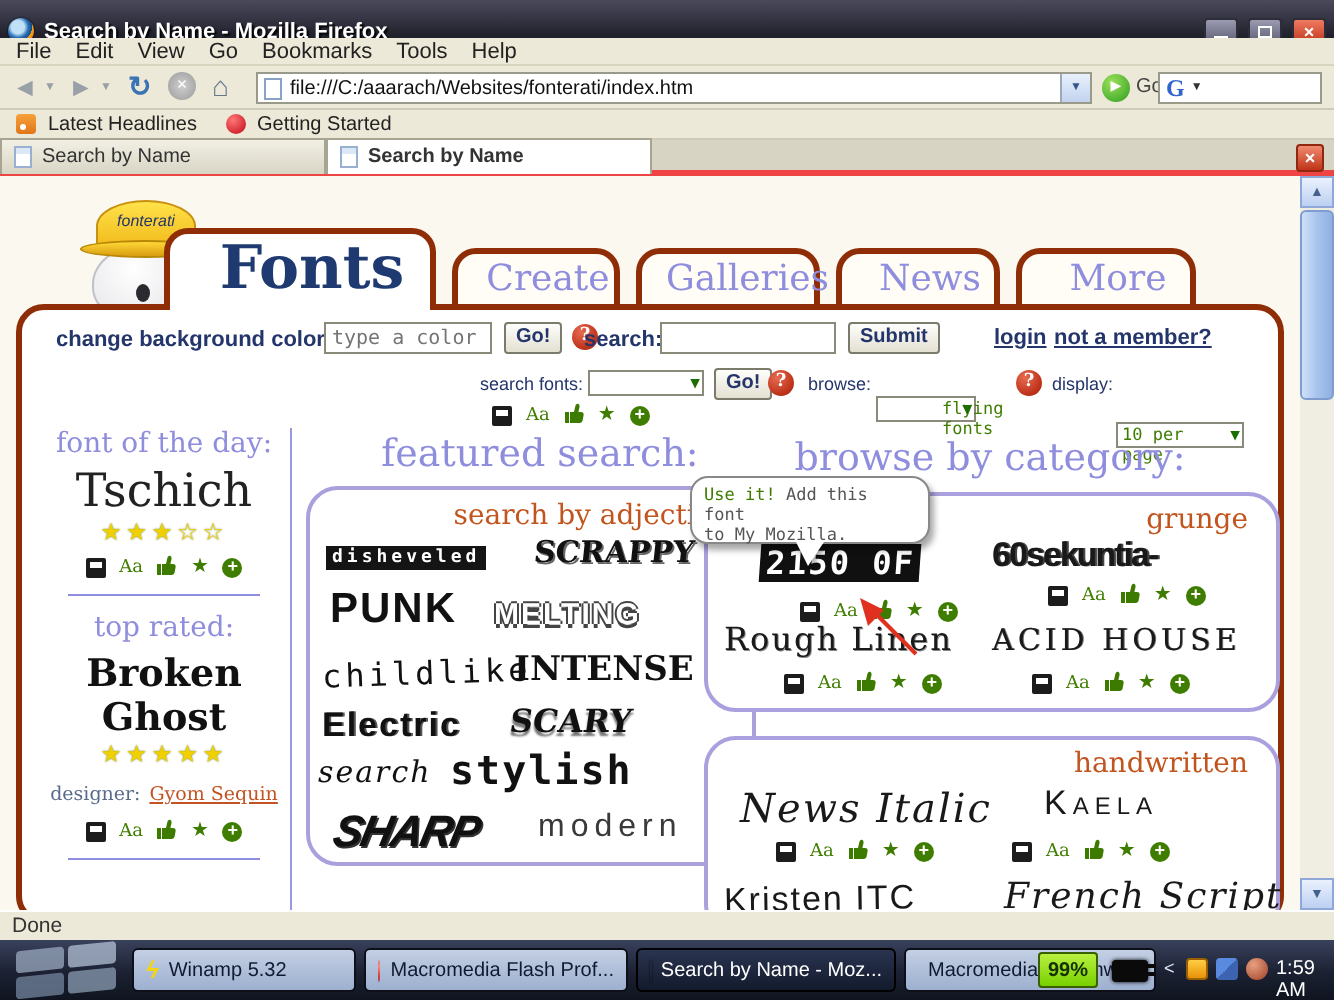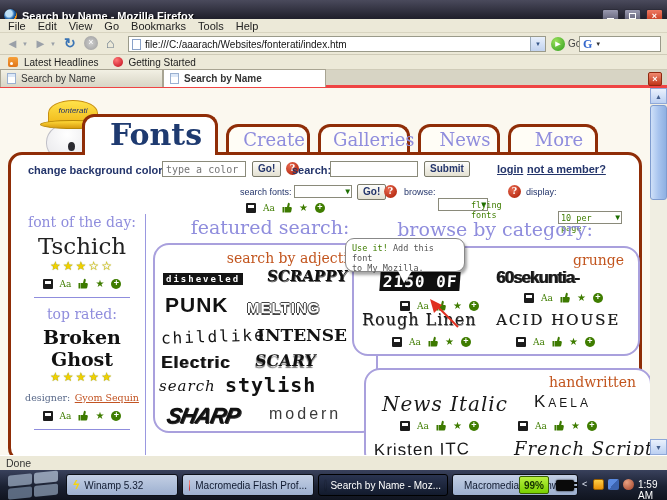--- a/index.html
+++ b/index.html
@@ -373,21 +373,21 @@
           <span class="pi pi-aa">Aa</span>
           <span class="pi"><svg width="10" height="11" viewBox="0 0 10 11">
               <rect x="0.5" y="5" width="2" height="5.5" fill="#3d7a00"></rect>
               <path d="M3 5h2l.7-3c.2-.9.8-1.4 1.5-1 .6.3.7 1 .5 1.8L7.2 5h1.3c.9 0 1.5.6 1.3 1.5l-.5 2.8c-.2.8-.7 1.2-1.5 1.2H3z" fill="#3d7a00"></path>
             </svg></span>
           <span class="pi pi-star">★</span>
           <span class="pi pi-plus">+</span>
         </div>
     </div>
 
-    <div class="abs catbox" style="left:352px;top:280px;width:288px;height:100px;z-index:4;margin-left:12px;">
+    <div class="abs catbox" style="left:352px;top:280px;width:288px;height:100px;z-index:4;">
       <div class="cat-label" style="position:absolute;right:14px;top:4px;">handwritten</div>
       <span class="fs fs-rage" style="left:16px;top:22px;">News Italic</span>
       <div class="palette-icons" style="position:absolute;left:34px;top:50px;">
           <span class="pi pi-save">
             <i></i>
           </span>
           <span class="pi pi-aa">Aa</span>
           <span class="pi"><svg width="10" height="11" viewBox="0 0 10 11">
               <rect x="0.5" y="5" width="2" height="5.5" fill="#3d7a00"></rect>
               <path d="M3 5h2l.7-3c.2-.9.8-1.4 1.5-1 .6.3.7 1 .5 1.8L7.2 5h1.3c.9 0 1.5.6 1.3 1.5l-.5 2.8c-.2.8-.7 1.2-1.5 1.2H3z" fill="#3d7a00"></path>

